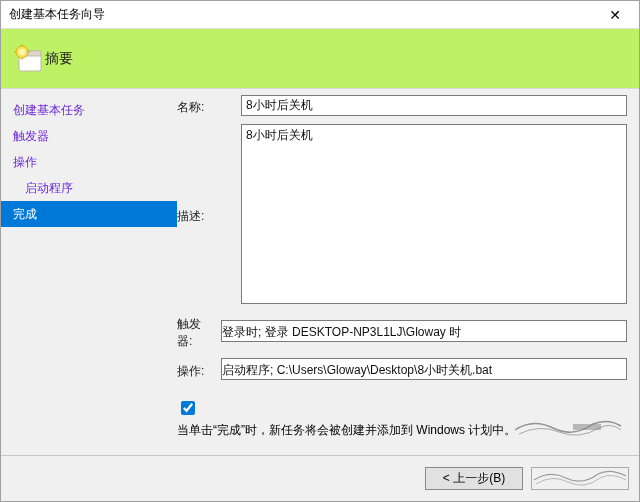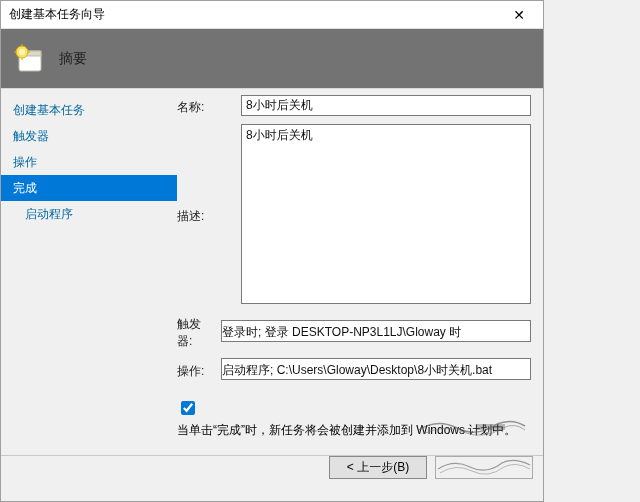--- a/index.html
+++ b/index.html
@@ -4,21 +4,21 @@
 <style>
   * { box-sizing: border-box; }
   html, body {
     margin: 0; padding: 0;
     font-family: "Microsoft YaHei", "Segoe UI", Tahoma, sans-serif;
     font-size: 12px;
     background: #f0f0f0;
     color: #000;
   }
   .window {
-    width: 544px; height: 502px;
+    width: 640px; height: 502px;
     background: #f0f0f0;
     border: 1px solid #a0a0a0;
     display: flex;
     flex-direction: column;
     position: relative;
   }
   .titlebar {
     height: 28px;
     display: flex;
     align-items: center;
@@ -30,25 +30,25 @@
   .titlebar .title { font-size: 12px; }
   .closebtn {
     width: 40px; height: 24px;
     display: flex; align-items: center; justify-content: center;
     font-size: 14px; line-height: 1;
     cursor: pointer;
   }
 
   .header {
     height: 60px;
-    background: #737373;
+    background: #bef264;
     display: flex;
     align-items: center;
     padding: 0 12px;
-    gap: 14px;
+    gap: 0;
     border-bottom: 1px solid #d8d8d8;
   }
   .header-icon {
     width: 32px; height: 32px;
     position: relative;
   }
   .header-text { font-size: 14px; color: #222; }
 
   .body {
     flex: 1;
@@ -56,21 +56,21 @@
     overflow: hidden;
     position: relative;
   }
   .sidebar {
     width: 176px;
     padding: 8px 0;
     background: #f0f0f0;
   }
   .side-link {
     padding: 4px 12px;
-    color: #0369a1;
+    color: #6d28d9;
     cursor: pointer;
     line-height: 18px;
   }
   .side-link.sub { padding-left: 24px; }
   .side-link.active {
     background: #0078d7;
     color: #fff;
   }
 
   .main {
@@ -144,23 +144,23 @@
     position: absolute;
     right: 4px;
     opacity: 0.6;
   }
 
   .footer {
     height: 46px;
     border-top: 1px solid #c8c8c8;
     background: #f0f0f0;
     display: flex;
-    align-items: flex-start;
+    align-items: center;
     justify-content: flex-end;
-    padding: 0 10px;
+    padding: 14px 10px;
     gap: 8px;
   }
   .btn {
     min-width: 98px;
     height: 23px;
     border: 1px solid #888;
     background: #e1e1e1;
     font-family: inherit;
     font-size: 12px;
     cursor: pointer;
@@ -202,22 +202,22 @@
     </div>
     <div class="header-text">摘要</div>
   </div>
 
   <div class="body">
 
     <div class="sidebar">
       <div class="side-link">创建基本任务</div>
       <div class="side-link">触发器</div>
       <div class="side-link">操作</div>
+      <div class="side-link sub">启动程序</div>
       <div class="side-link active">完成</div>
-      <div class="side-link sub">启动程序</div>
     </div>
 
     <div class="main">
 
       <div class="form-row">
         <div class="form-label">名称:</div>
         <input class="form-input small" type="text" value="8小时后关机" style="">
       </div>
 
       <div class="form-row">

